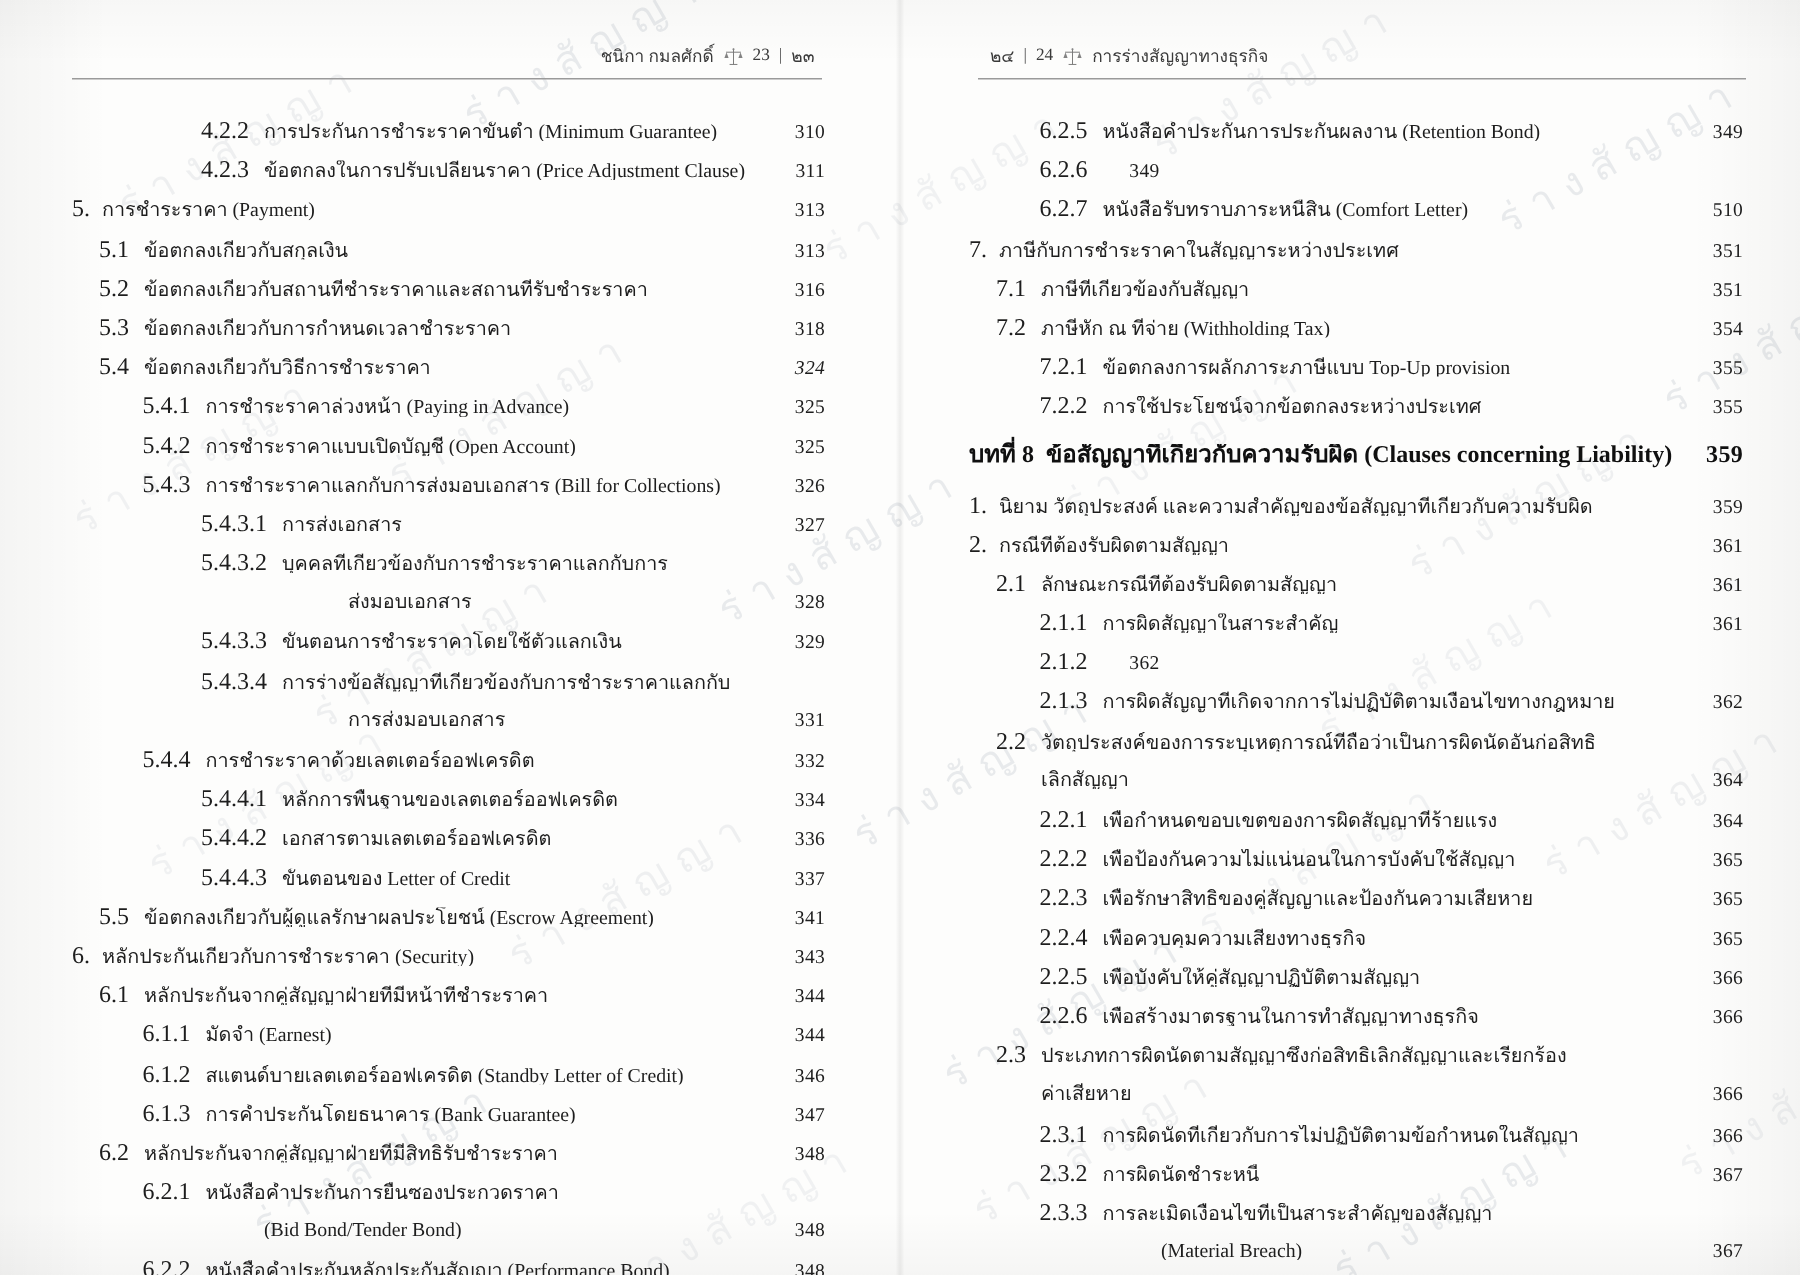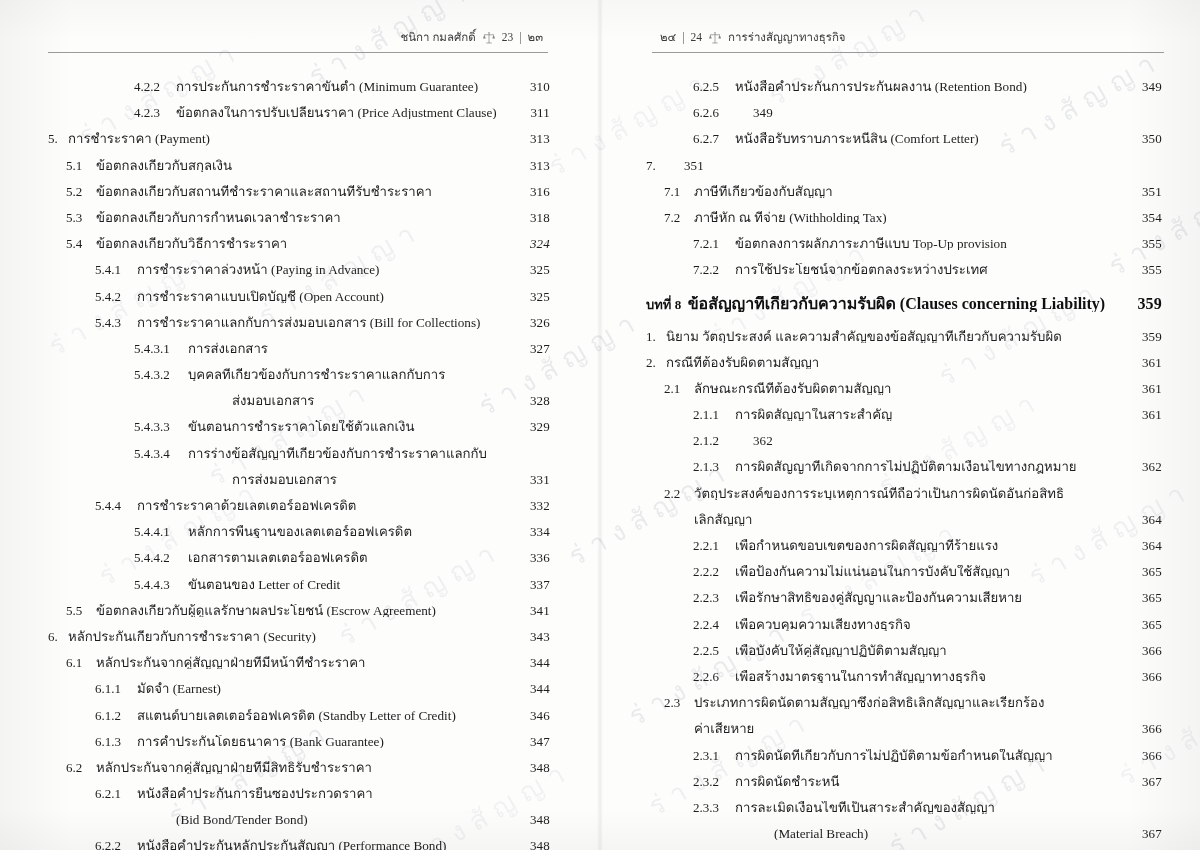--- a/index.html
+++ b/index.html
@@ -127,21 +127,21 @@
     font-size: 13.2px;
     line-height: 1.0;
     height: 26.2px;
     color: #1d1d1d;
     white-space: nowrap;
   }
 
   .toc-num {
     flex: 0 0 auto;
     text-align: left;
-    font-size: 13px;
+    font-size: 16px;
   }
   .toc-label {
     flex: 1 1 auto;
     overflow: hidden;
     font-size: 13.2px;
   }
   .toc-page {
     flex: 0 0 auto;
     text-align: right;
     font-size: 13px;
@@ -416,24 +416,25 @@
           <span class="toc-label">หนังสือค้ำประกันการประกันผลงาน (Retention Bond)</span>
           <span class="toc-page" style="min-width: 30px;">349</span>
         </div>
         <div class="toc-row ind-2">
           <span class="toc-num num-w3">6.2.6&nbsp;&nbsp;</span>
           <span class="toc-page" style="min-width: 30px;">349</span>
         </div>
         <div class="toc-row ind-2">
           <span class="toc-num num-w3">6.2.7&nbsp;&nbsp;</span>
           <span class="toc-label">หนังสือรับทราบภาระหนี้สิน (Comfort Letter)</span>
-          <span class="toc-page" style="min-width: 30px;">350</span>
+          <span class="toc-page" style="min-width: 30px;">510</span>
         </div>
         <div class="toc-row ind-0">
           <span class="toc-num num-w1">7.&nbsp;&nbsp;</span>
+          <span class="toc-label">ภาษีกับการชำระราคาในสัญญาระหว่างประเทศ</span>
           <span class="toc-page" style="min-width: 30px;">351</span>
         </div>
         <div class="toc-row ind-1">
           <span class="toc-num num-w2">7.1&nbsp;&nbsp;</span>
           <span class="toc-label">ภาษีที่เกี่ยวข้องกับสัญญา</span>
           <span class="toc-page" style="min-width: 30px;">351</span>
         </div>
         <div class="toc-row ind-1">
           <span class="toc-num num-w2">7.2&nbsp;&nbsp;</span>
           <span class="toc-label">ภาษีหัก ณ ที่จ่าย (Withholding Tax)</span>

